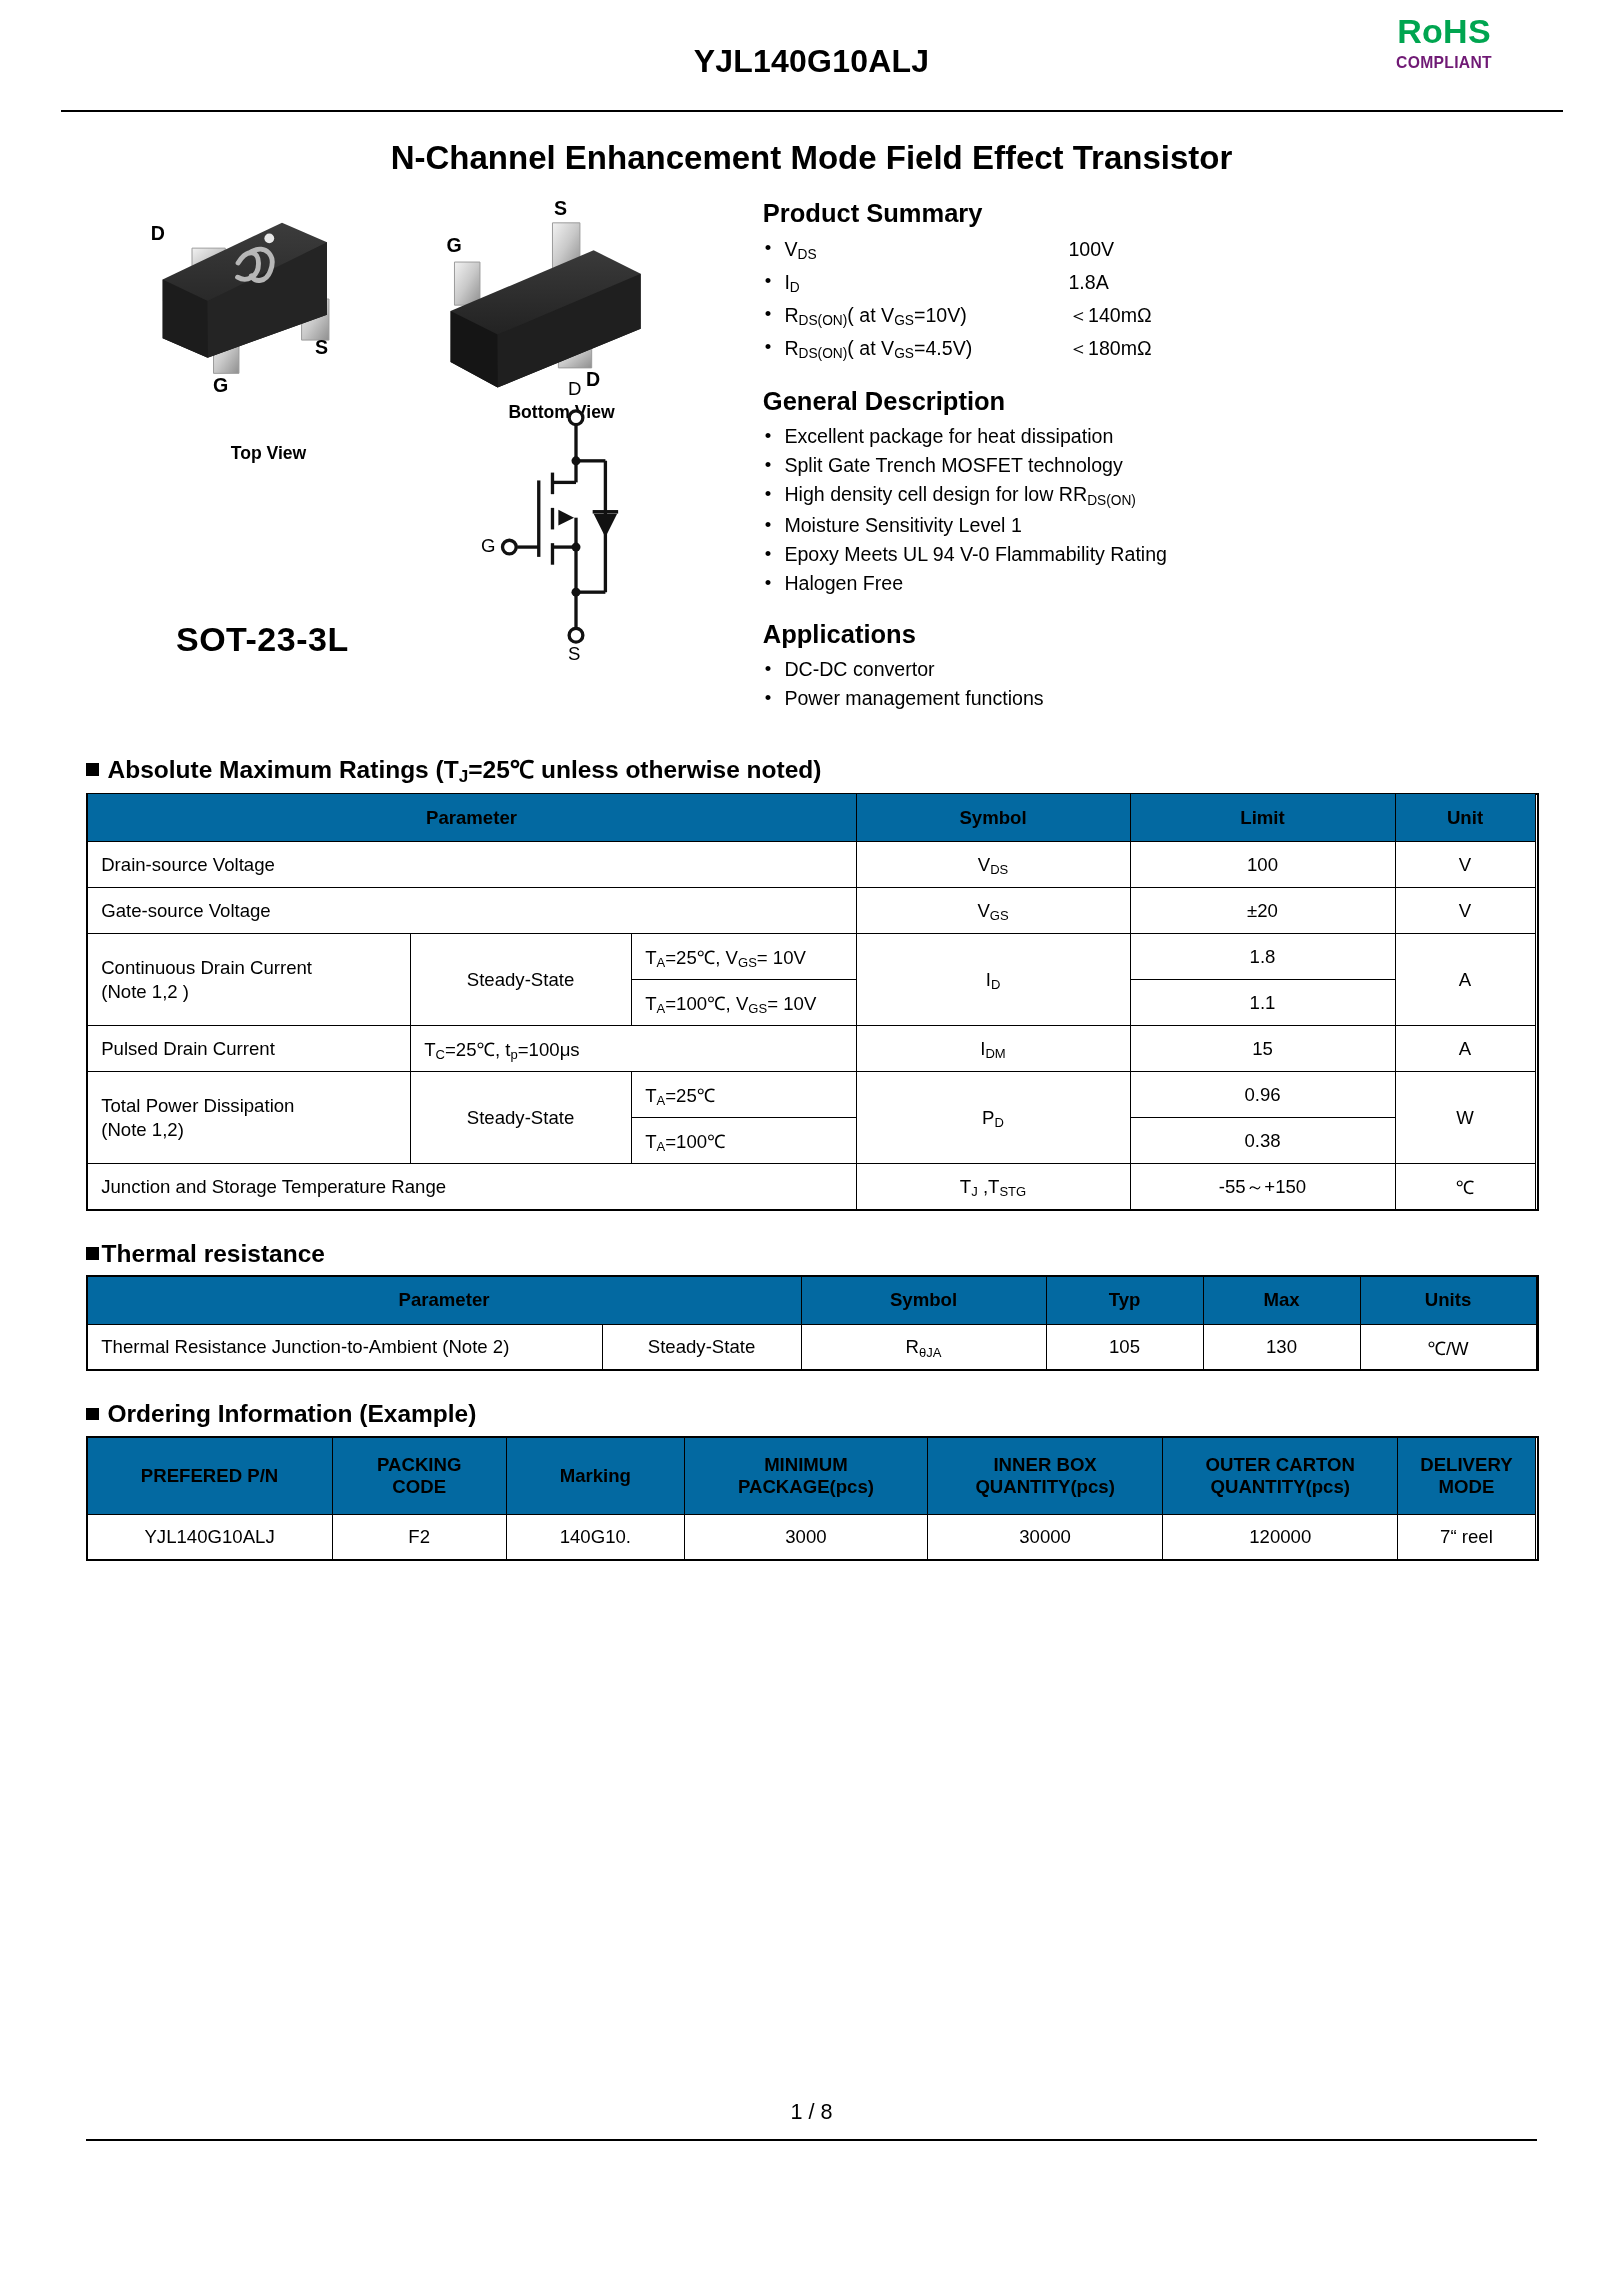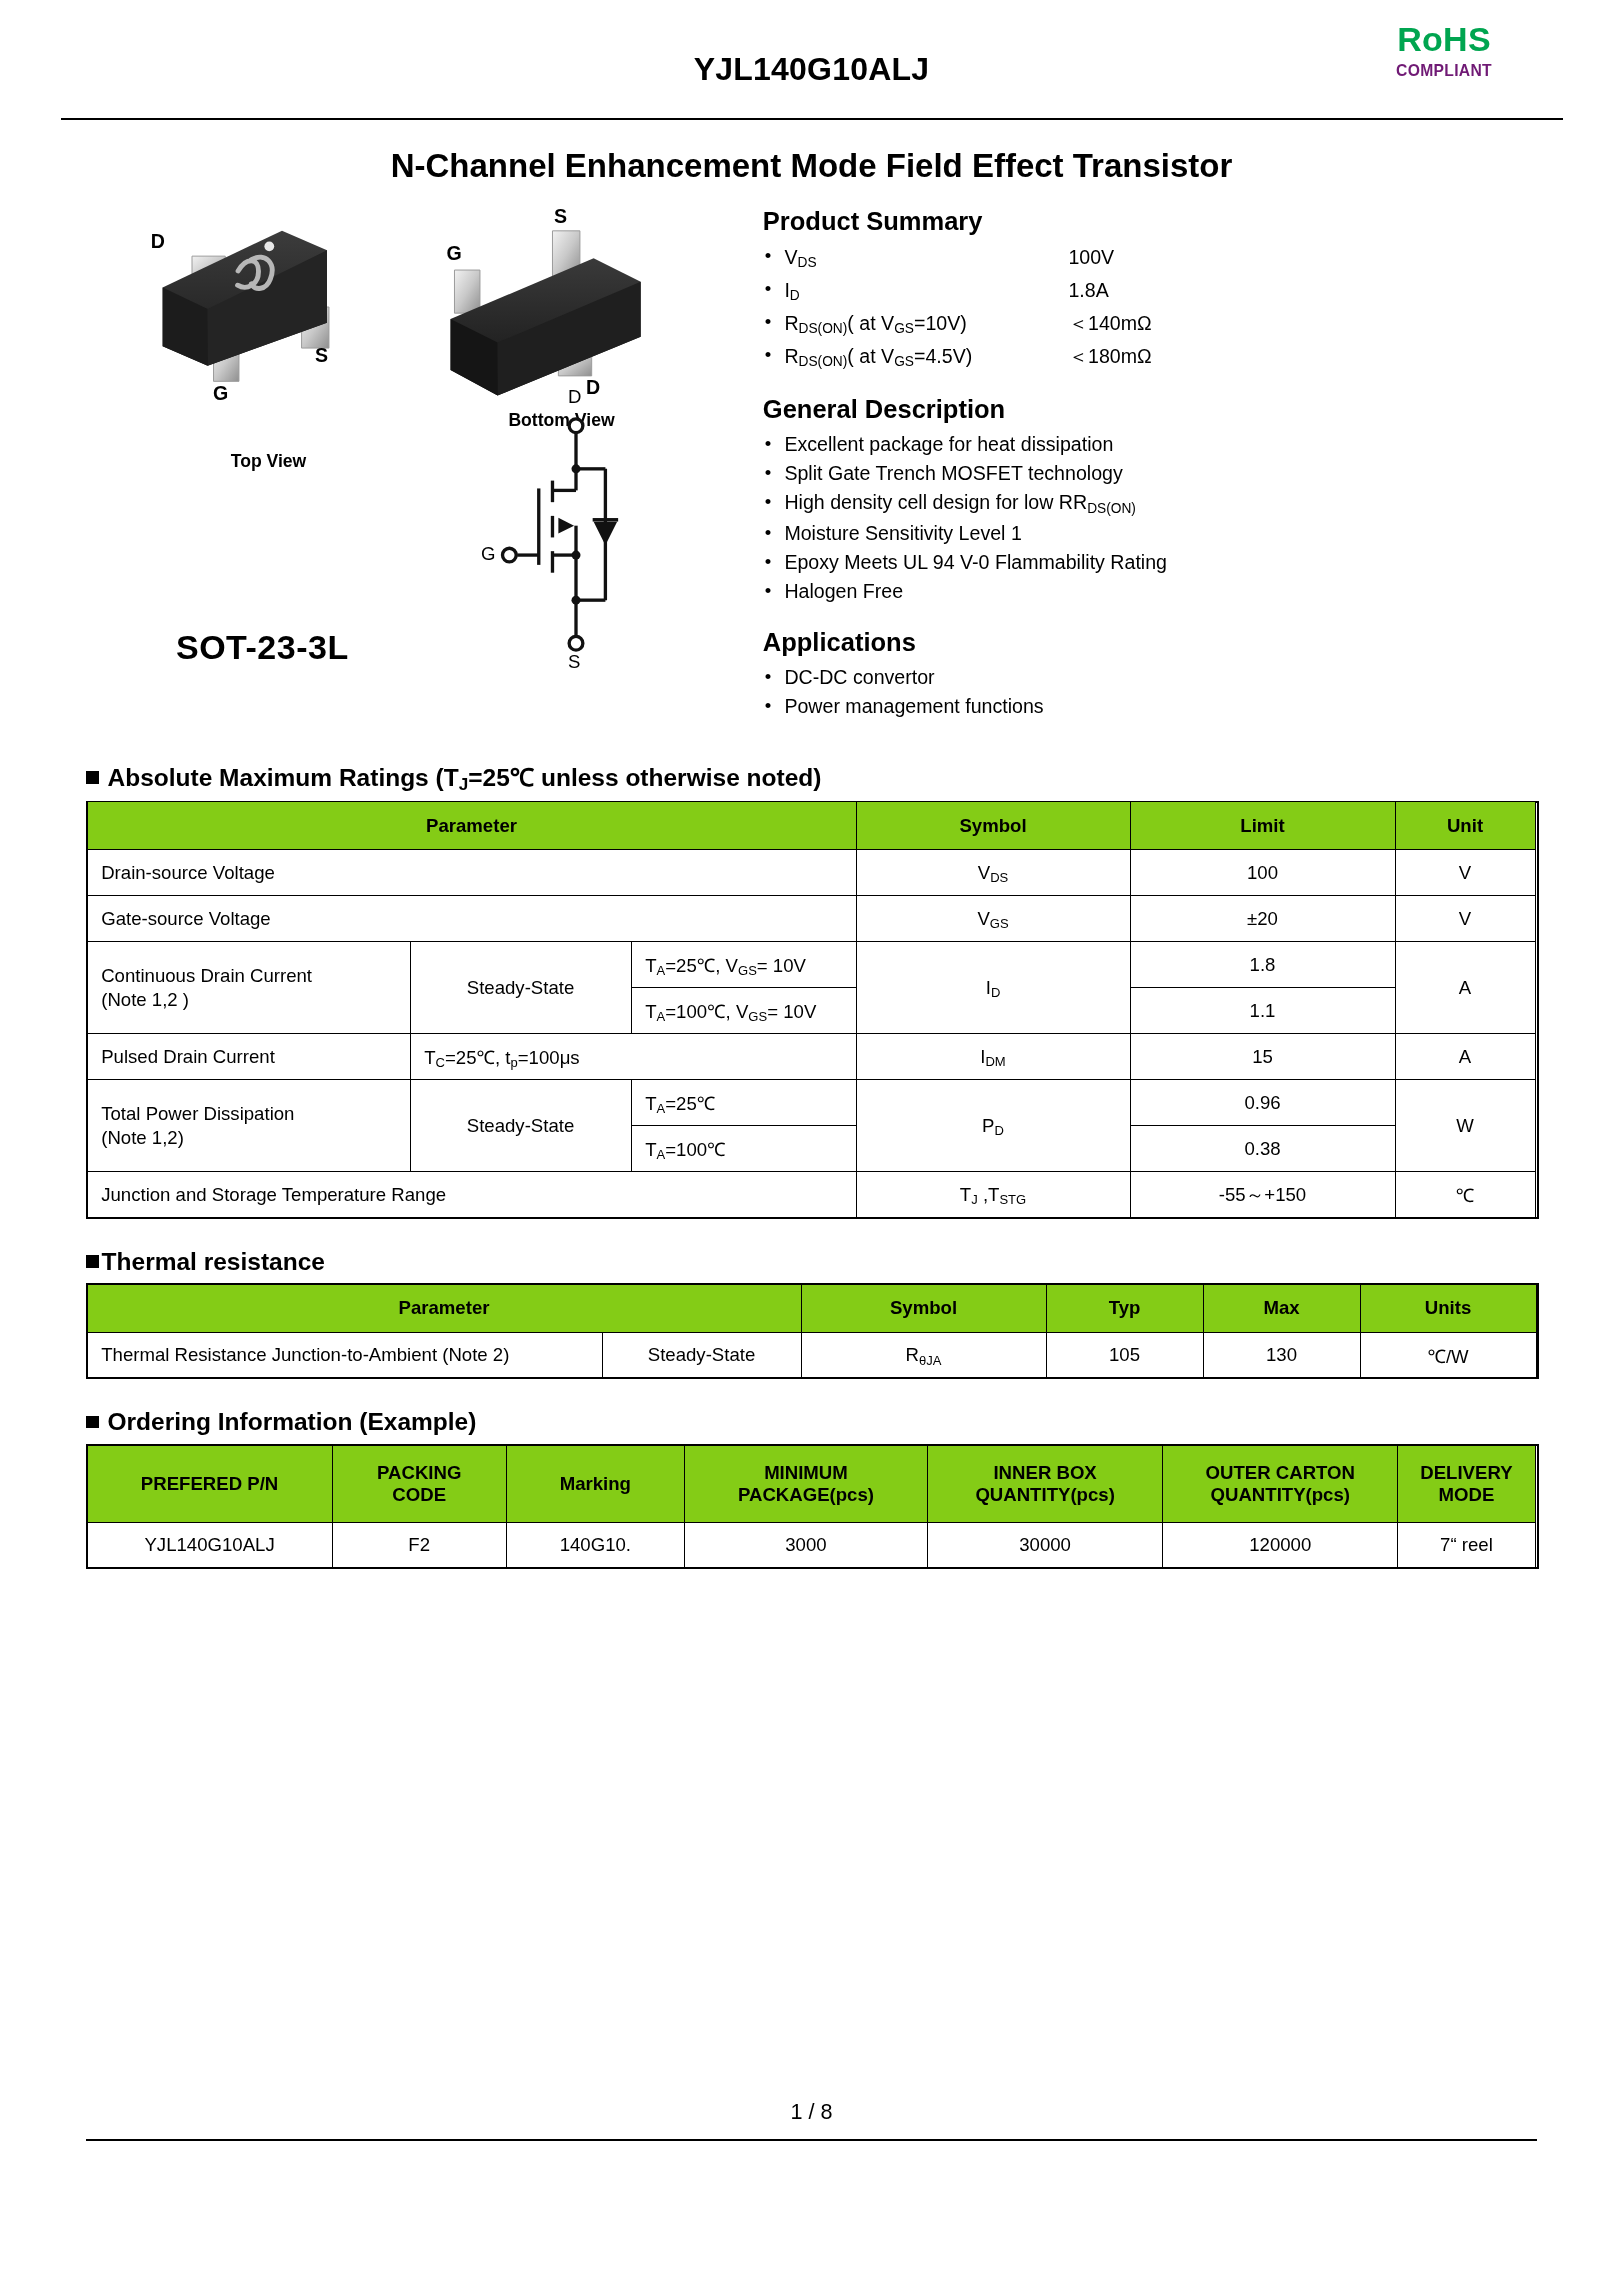--- a/index.html
+++ b/index.html
@@ -2,21 +2,21 @@
 <html><head>
 <meta charset="utf-8">
 <style>
   html,body{margin:0;padding:0;}
   body{
     width:1623px;height:2293px;background:#fff;
     font-family:"Liberation Sans", sans-serif;color:#000;
     -webkit-font-smoothing:antialiased;
   }
   .page{position:relative;width:1623px;height:2215px;box-sizing:border-box;
-        padding:8px 86px;}
+        padding:0 86px;}
 
   
   .hdr{position:relative;height:110px;}
   .hdr-title{position:absolute;left:0;right:0;top:43px;text-align:center;
              font-size:32px;font-weight:bold;letter-spacing:0.2px;}
   .rohs{position:absolute;right:45px;top:13.7px;text-align:center;line-height:1;}
   .rohs-main{font-size:34px;font-weight:bold;color:#00a550;letter-spacing:0.3px;}
   .rohs-sub{font-size:15.7px;font-weight:bold;color:#701a75;margin-top:7.8px;letter-spacing:0.3px;}
   .rule-top{border-bottom:2.9px solid #000;margin:0 -25.5px;}
 
@@ -44,21 +44,21 @@
 
   
   .sq-h{font-size:24.5px;font-weight:bold;margin:29px 0 7.8px 0;}
   .sq-h .sq{display:inline-block;width:12.7px;height:12.7px;background:#000;margin-right:8.8px;vertical-align:2px;}
   .sq-h .light{font-weight:bold;}
   .sq-h .norm{font-weight:bold;}
 
   
   table{border-collapse:collapse;width:1449px;table-layout:fixed;}
   table td,table th{border:1.5px solid #000;text-align:center;font-size:18.6px;padding:0 5.9px;}
-  thead th{background:#84cc16;font-weight:bold;height:47px;font-size:18.6px;}
+  thead th{background:#0369a1;font-weight:bold;height:47px;font-size:18.6px;}
   tbody td{height:45px;font-weight:normal;}
   td.lft{text-align:left;padding-left:13.7px;}
   .tbl-wrap{border:2.9px solid #000;width:1449px;box-sizing:content-box;}
   .tbl-wrap table{width:1449px;margin:-1.5px;}
 
   .two-line{line-height:23.5px;}
 
   
   .footer{position:absolute;left:86px;right:86px;bottom:74px;text-align:center;}
   .pgno{font-size:21.6px;margin-bottom:13.7px;}

